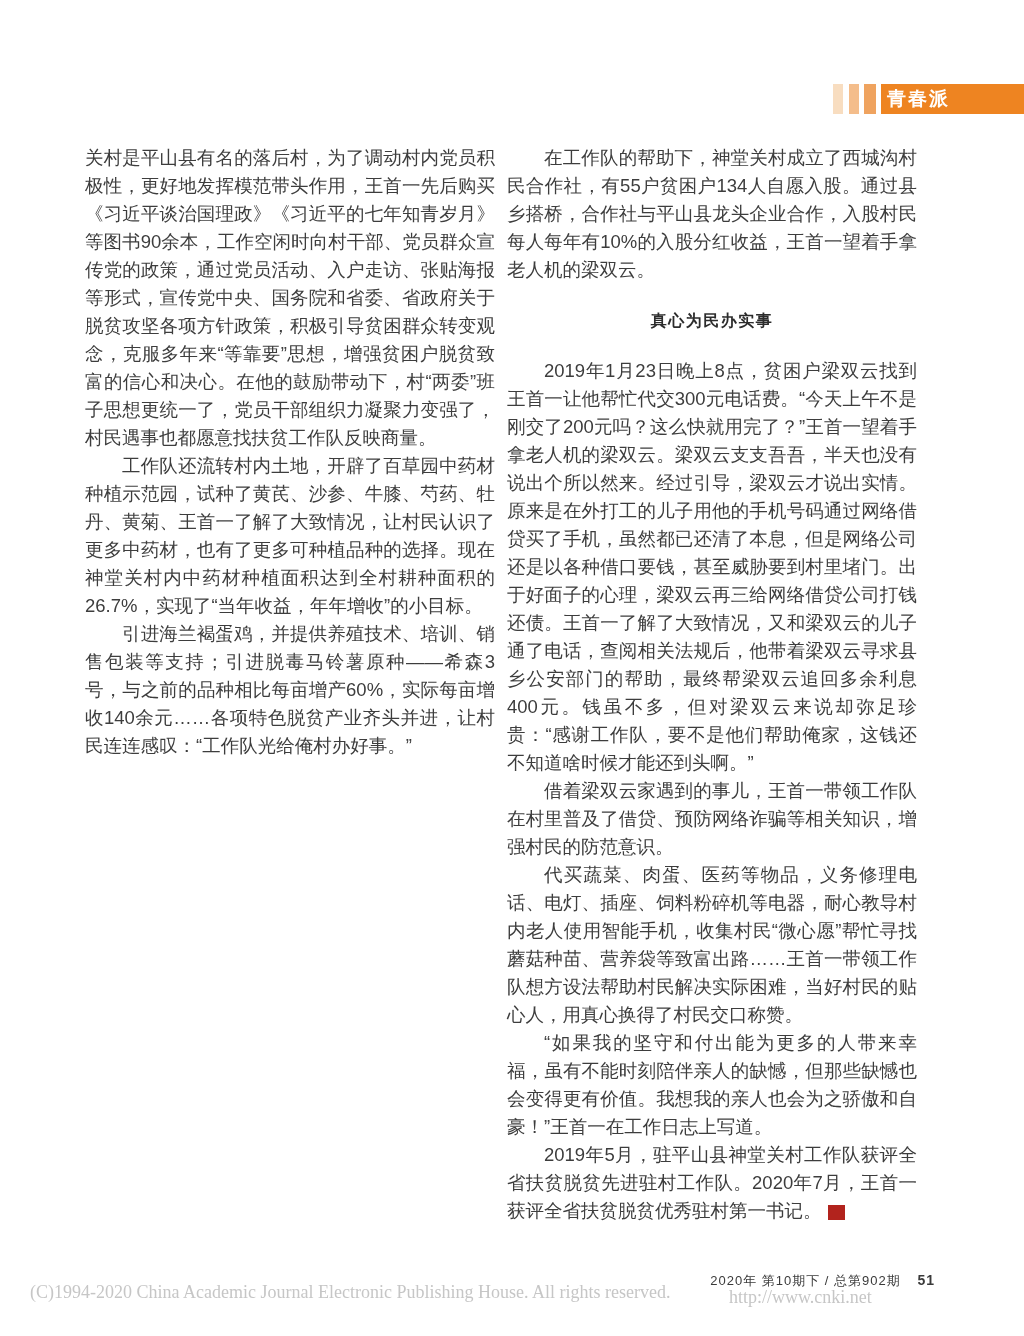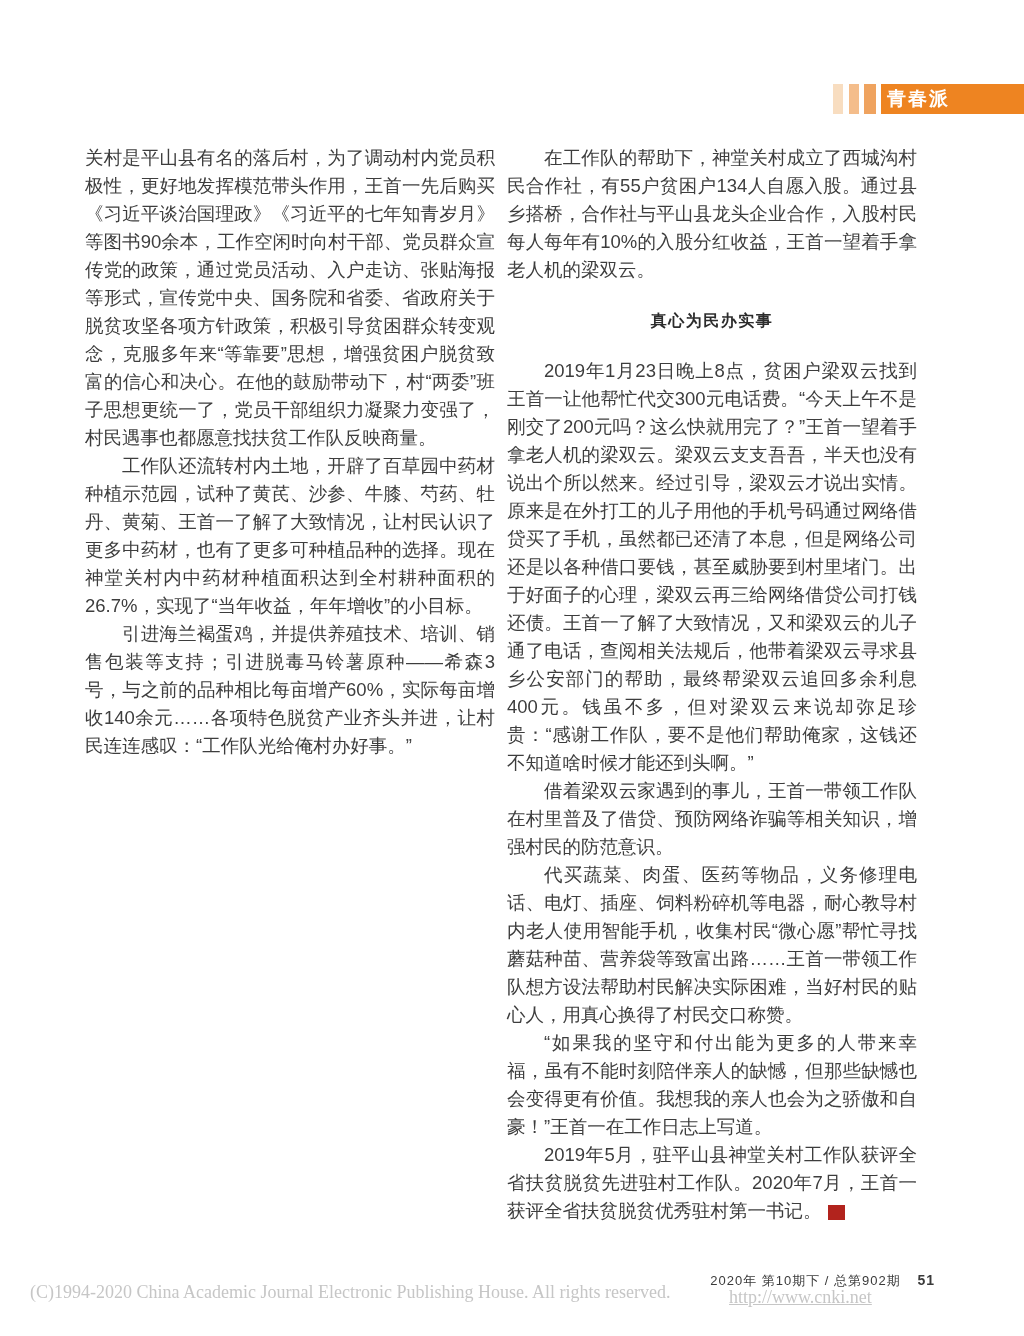--- a/index.html
+++ b/index.html
@@ -44,21 +44,21 @@
     color:#3a3a3a; letter-spacing:1px; white-space:nowrap;
   }
   .footer .pageno { font-weight:bold; font-size:14px; margin-left:12px; }
   
   .wm-copy {
     position:absolute; left:30px; top:1282px; color:#c6c6c6;
     font-family:"Liberation Serif", serif; font-size:18px; white-space:nowrap;
   }
   .wm-url {
     position:absolute; left:729px; top:1287px; color:#c6c6c6;
-    font-family:"Liberation Serif", serif; font-size:18px; white-space:nowrap;text-decoration:underline;
+    font-family:"Liberation Serif", serif; font-size:18px; white-space:nowrap;
   }
 </style>
 </head>
 <body>
 
 <div class="page">
 
   <span class="stripe s1"></span>
   <span class="stripe s2"></span>
   <span class="stripe s3"></span>

